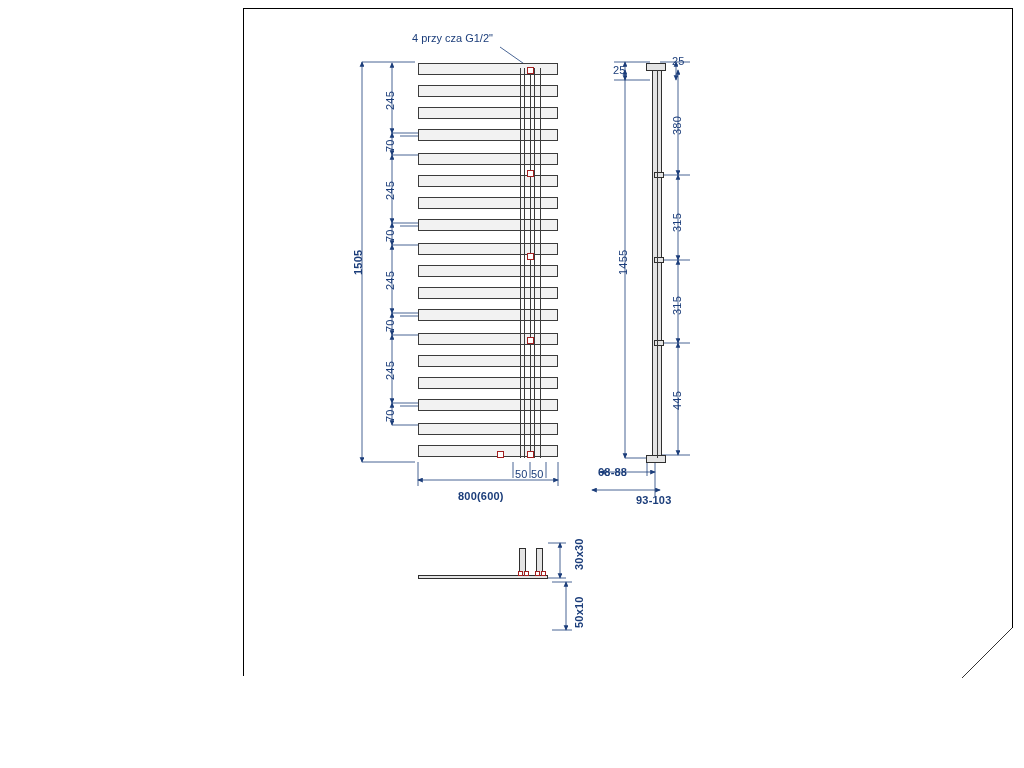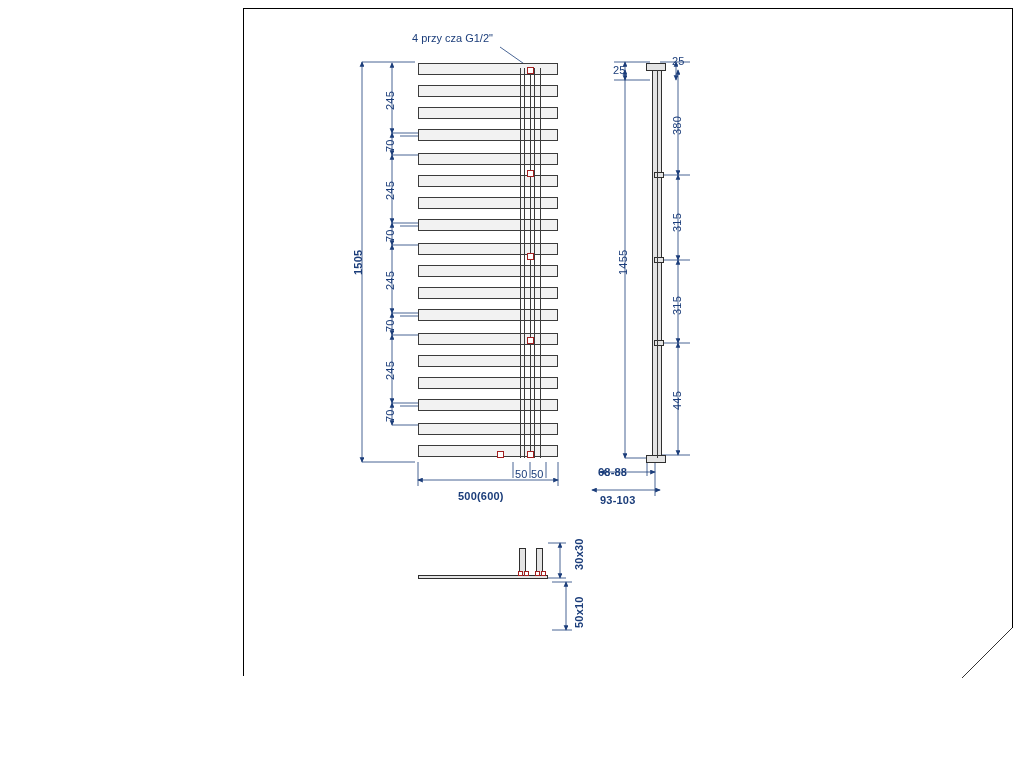--- a/index.html
+++ b/index.html
@@ -231,31 +231,31 @@
 
   <div class="dim-text vert" style="left:384px; top:110px;">245</div>
   <div class="dim-text vert" style="left:384px; top:152px;">70</div>
   <div class="dim-text vert" style="left:384px; top:200px;">245</div>
   <div class="dim-text vert" style="left:384px; top:242px;">70</div>
   <div class="dim-text vert" style="left:384px; top:290px;">245</div>
   <div class="dim-text vert" style="left:384px; top:332px;">70</div>
   <div class="dim-text vert" style="left:384px; top:380px;">245</div>
   <div class="dim-text vert" style="left:384px; top:422px;">70</div>
 
-  <div class="dim-text bold" style="left:458px; top:490px;">500(600)</div>
+  <div class="dim-text bold" style="left:458px; top:490px;">800(600)</div>
   <div class="dim-text" style="left:515px; top:468px;">50</div>
   <div class="dim-text" style="left:531px; top:468px;">50</div>
 
   <div class="dim-text" style="left:613px; top:64px;">25</div>
   <div class="dim-text" style="left:672px; top:55px;">25</div>
   <div class="dim-text vert" style="left:617px; top:275px;">1455</div>
   <div class="dim-text vert" style="left:671px; top:135px;">380</div>
   <div class="dim-text vert" style="left:671px; top:232px;">315</div>
   <div class="dim-text vert" style="left:671px; top:315px;">315</div>
   <div class="dim-text vert" style="left:671px; top:410px;">445</div>
 
   <div class="dim-text bold" style="left:598px; top:466px;">68-88</div>
-  <div class="dim-text bold" style="left:564px; top:494px;padding-left:36px;">93-103</div>
+  <div class="dim-text bold" style="left:600px; top:494px;padding-left:36px;">93-103</div>
 
   <div class="dim-text bold vert" style="left:573px; top:570px;">30x30</div>
   <div class="dim-text bold vert" style="left:573px; top:628px;">50x10</div>
 
 </div>
 
 </body></html>

